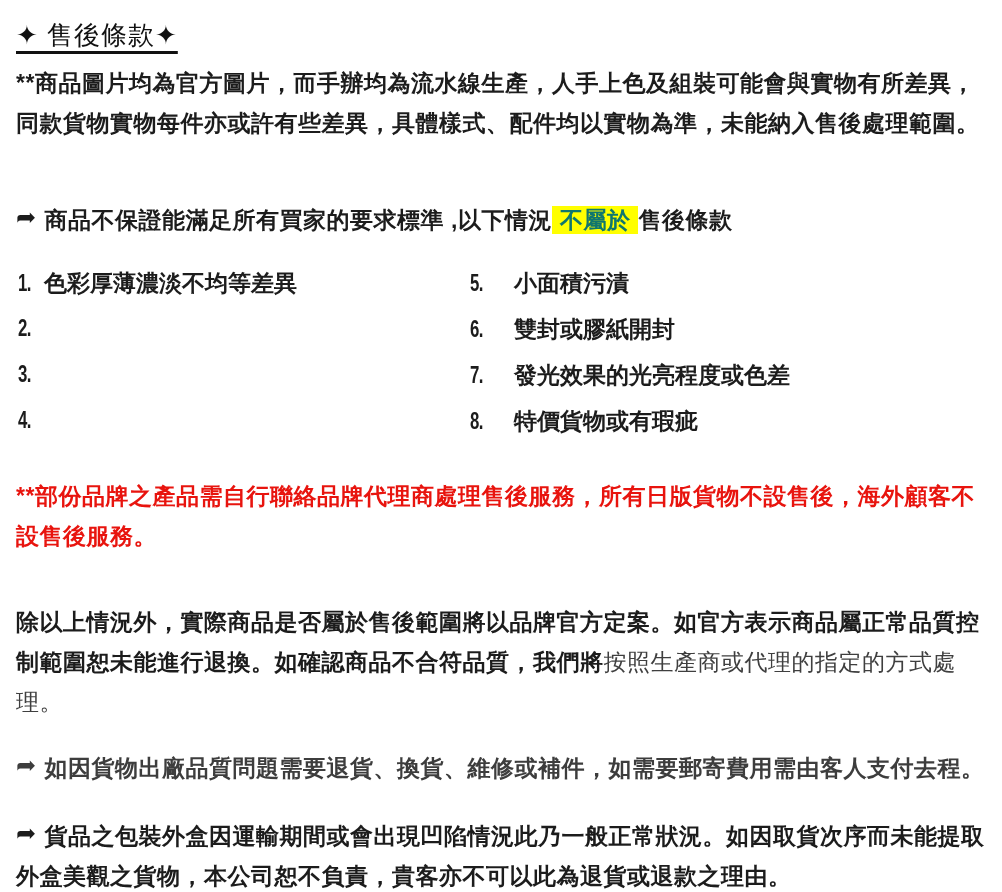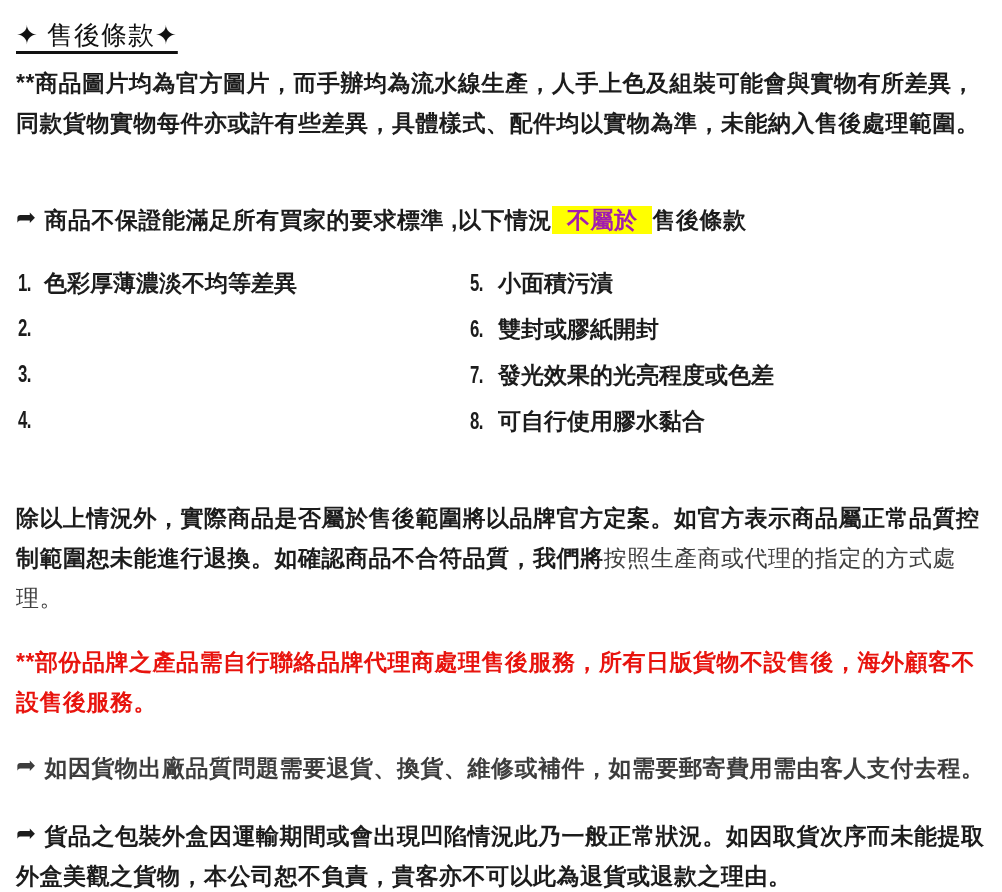--- a/index.html
+++ b/index.html
@@ -27,34 +27,34 @@
   .intro{margin-top:10px;}
 
   
   .arrow{
     display:inline-block;transform:scaleY(-1);
     margin-right:8px;font-size:24px;line-height:1;
     position:relative;top:-2px;
   }
 
   .guarantee{margin-top:57px;}
-  .hl{background:#ffff00;color:#a21caf;padding:1px 15px;}
+  .hl{background:#ffff00;color:#0f766e;padding:1px 8px;}
 
   
   .excl-list{display:flex;margin:28px 0 0 4px;}
   .col-left{width:452px;}
   .col-right{width:500px;}
   .excl-row{display:flex;align-items:baseline;height:46px;font-size:23px;font-weight:bold;}
   .num{
     display:inline-block;min-width:26px;text-align:left;
     transform:scaleX(0.7);transform-origin:left;
     font-size:24px;letter-spacing:-1px;
   }
   .col-left .txt{margin-left:0;}
-  .col-right .txt{margin-left:2px;}
+  .col-right .txt{margin-left:18px;}
 
   .policy{margin-top:46px;}
   .gray{color:#3f3f3f;font-weight:normal;}
   .red{color:#e8140e;margin-top:24px;}
   .darkgray{color:#3d3d3d;margin-top:26px;}
   .packaging{margin-top:28px;}
 </style>
 </head>
 <body>
 
@@ -90,28 +90,28 @@
       <div class="excl-row">
         <span class="num">6.</span>
         <span class="txt">雙封或膠紙開封</span>
       </div>
       <div class="excl-row">
         <span class="num">7.</span>
         <span class="txt">發光效果的光亮程度或色差</span>
       </div>
       <div class="excl-row">
         <span class="num">8.</span>
-        <span class="txt">可自行使用膠水黏合</span>
+        <span class="txt">特價貨物或有瑕疵</span>
       </div>
     </div>
   </div>
 
+  <p class="para red">**部份品牌之產品需自行聯絡品牌代理商處理售後服務，所有日版貨物不設售後，海外顧客不設售後服務。</p>
+
   <p class="para policy"><span>除以上情況外，實際商品是否屬於售後範圍將以品牌官方定案。如官方表示商品屬正常品質控制範圍恕未能進行退換。如確認商品不合符品質，我們將</span><span class="gray">按照生產商或代理的指定的方式處理。</span></p>
-
-  <p class="para red">**部份品牌之產品需自行聯絡品牌代理商處理售後服務，所有日版貨物不設售後，海外顧客不設售後服務。</p>
 
   <p class="para darkgray"><span class="arrow">➥</span><span>如因貨物出廠品質問題需要退貨、換貨、維修或補件，如需要郵寄費用需由客人支付去程。</span></p>
 
   <p class="para packaging"><span class="arrow">➥</span><span>貨品之包裝外盒因運輸期間或會出現凹陷情況此乃一般正常狀況。如因取貨次序而未能提取外盒美觀之貨物，本公司恕不負責，貴客亦不可以此為退貨或退款之理由。</span></p>
 
   
 
   
 
 </div>

